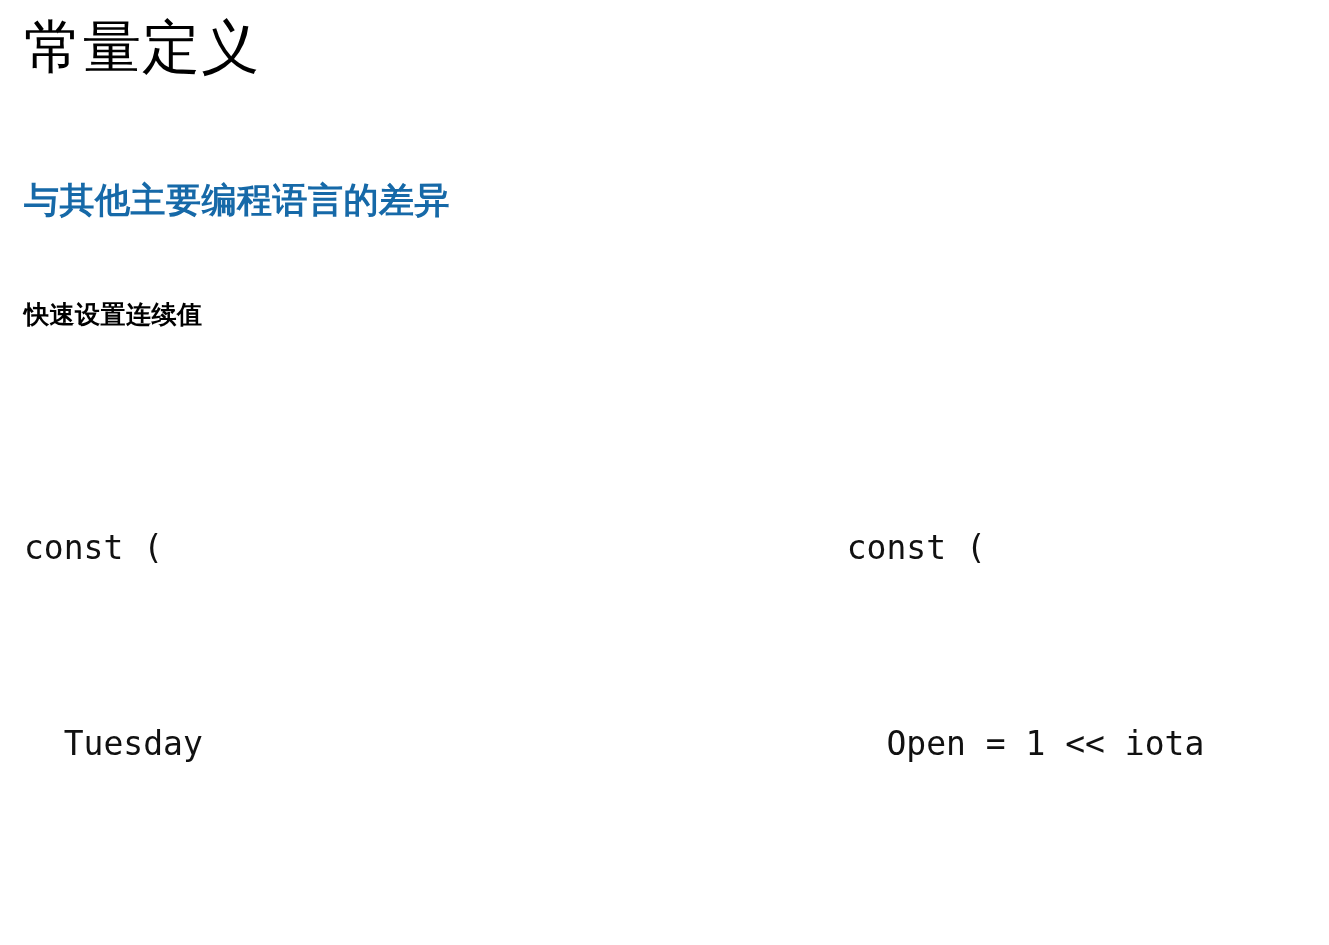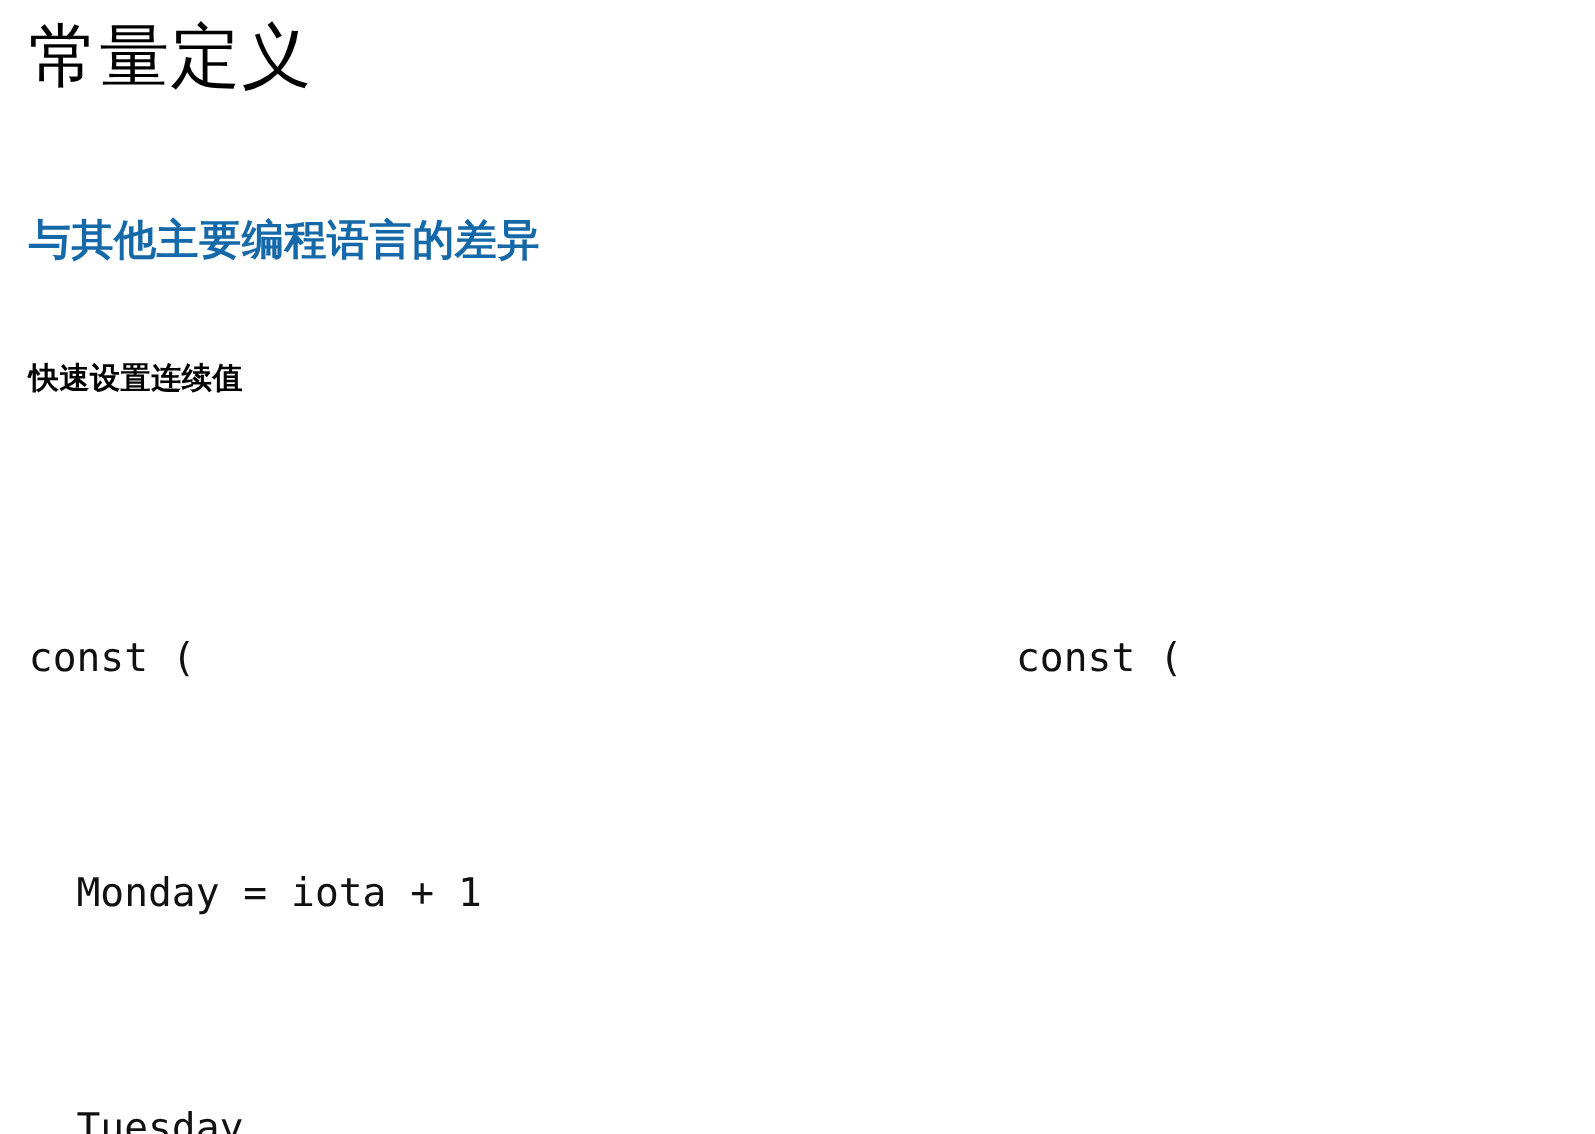--- a/index.html
+++ b/index.html
@@ -78,31 +78,31 @@
   <h1 class="slide-title">常量定义</h1>
 
   <h2 class="section-heading">与其他主要编程语言的差异</h2>
 
   <h3 class="sub-heading">快速设置连续值</h3>
 
   <div class="code-area">
 
     <div class="code-col left">
       <div class="code-line">const (</div>
-      <div class="code-line">  Monday = iota + 1</div>
       <div class="code-line">  Tuesday</div>
       
       
       
       
       
       
     </div>
 
     <div class="code-col right">
       <div class="code-line">const (</div>
+      <div class="code-line">  Open = 1 &lt;&lt; iota</div>
       
       
     </div>
 
   </div>
 
 </div>
 
 </body></html>

